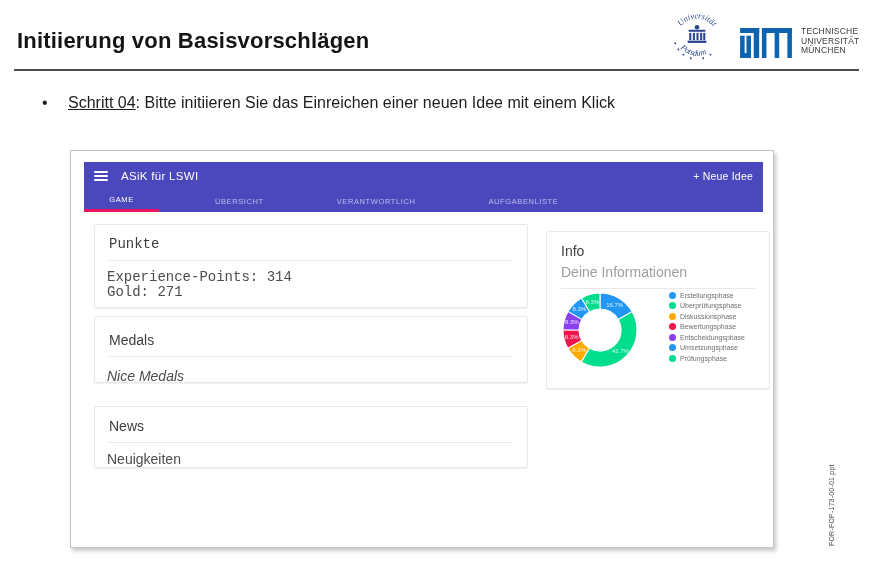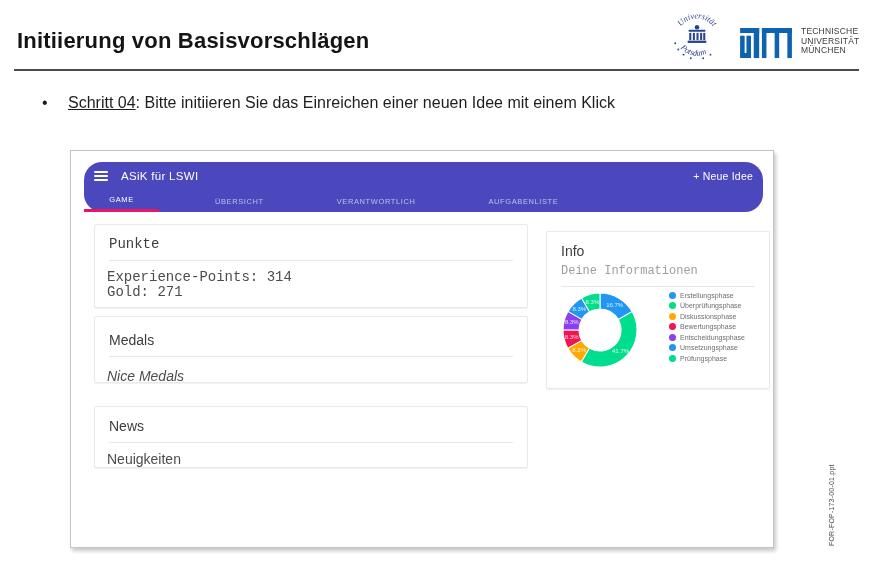--- a/index.html
+++ b/index.html
@@ -16,42 +16,42 @@
   .u { text-decoration:underline; }
 
   
   .potsdam-seal { position:absolute; left:669px; top:8px; }
   .tum-logo { position:absolute; left:738px; top:28px; }
   .tum-text { position:absolute; left:801px; top:27px; font-size:8.5px; line-height:9.5px; color:#3a3a3a; letter-spacing:.2px; }
 
   
   .screenshot-frame { position:absolute; left:70px; top:150px; width:704px; height:398px; background:#fff; border:1px solid #c4c4c4; box-shadow:2px 3px 4px rgba(0,0,0,.22); }
 
-  .appbar { position:absolute; left:13px; top:11px; width:679px; height:50px; background:#4b47bd;border-radius:18px; }
+  .appbar { position:absolute; left:13px; top:11px; width:679px; height:50px; background:#4b47bd; }
   .toolbar { height:28px; display:flex; align-items:center; padding:0 10px; color:#fff; }
   .hamburger { width:14px; height:10px; display:flex; flex-direction:column; justify-content:space-between; cursor:pointer; }
   .hamburger span { display:block; height:2px; background:#fff; border-radius:1px; }
   .app-title { margin-left:13px; font-size:11.5px; letter-spacing:.3px; }
   .new-idea { margin-left:auto; font-size:10.5px; letter-spacing:.2px; cursor:pointer; }
   .tab-bar { display:flex; height:22px; align-items:stretch;gap:39px; }
   .tab { font-size:7.5px; letter-spacing:.6px; color:rgba(255,255,255,.62); display:flex; align-items:center; justify-content:center; padding:0 17px; cursor:pointer; }
   .tab.active { color:#fff; border-bottom:3px solid #ec1561; width:75px; padding:0; }
 
   
   .card { position:absolute; background:#fff; border:1px solid #e9e9e9; border-radius:2px; box-shadow:0 1px 1px rgba(0,0,0,.06); }
   .card-title { font-size:14px; color:#3d3d3d; padding:11px 14px 8px; }
   .card-divider { height:1px; background:#e8e8e8; margin:0 14px; }
   .card-body { padding:9px 12px; font-size:14px; color:#4c4c4c; line-height:15px; }
   .card-punkte { left:23px; top:73px; width:434px; height:84px;font-family:Liberation Mono, monospace; }
   .card-medals { left:23px; top:165px; width:434px; height:67px; }
   .card-medals .card-title { padding-top:15px; }
   .card-medals .card-body { padding-top:12px;font-style:italic; }
   .card-news { left:23px; top:255px; width:434px; height:62px; }
   .card-info { left:475px; top:80px; width:224px; height:158px; }
-  .info-subtitle { font-size:12px; color:#9e9e9e; padding:0 14px 8px; margin-top:-3px;font-family:Liberation Mono, monospace; }
+  .info-subtitle { font-size:14px; color:#9e9e9e; padding:0 14px 8px; margin-top:-3px; }
 
   .donut-wrap { position:absolute; left:10px; top:55px; width:86px; height:86px; }
   .chart-legend { position:absolute; left:122px; top:58px; }
   .legend-item { display:flex; align-items:center; gap:4px; height:10.5px; font-size:7px; color:#6e6e6e; cursor:pointer; }
   .legend-dot { width:7px; height:7px; border-radius:50%; flex:0 0 auto; }
 
   .file-code { position:absolute; left:828px; top:546px; transform:rotate(-90deg); transform-origin:0 0; font-size:7px; color:#4a4a4a; white-space:nowrap; letter-spacing:.2px; }
 </style>
 </head>
 <body>

